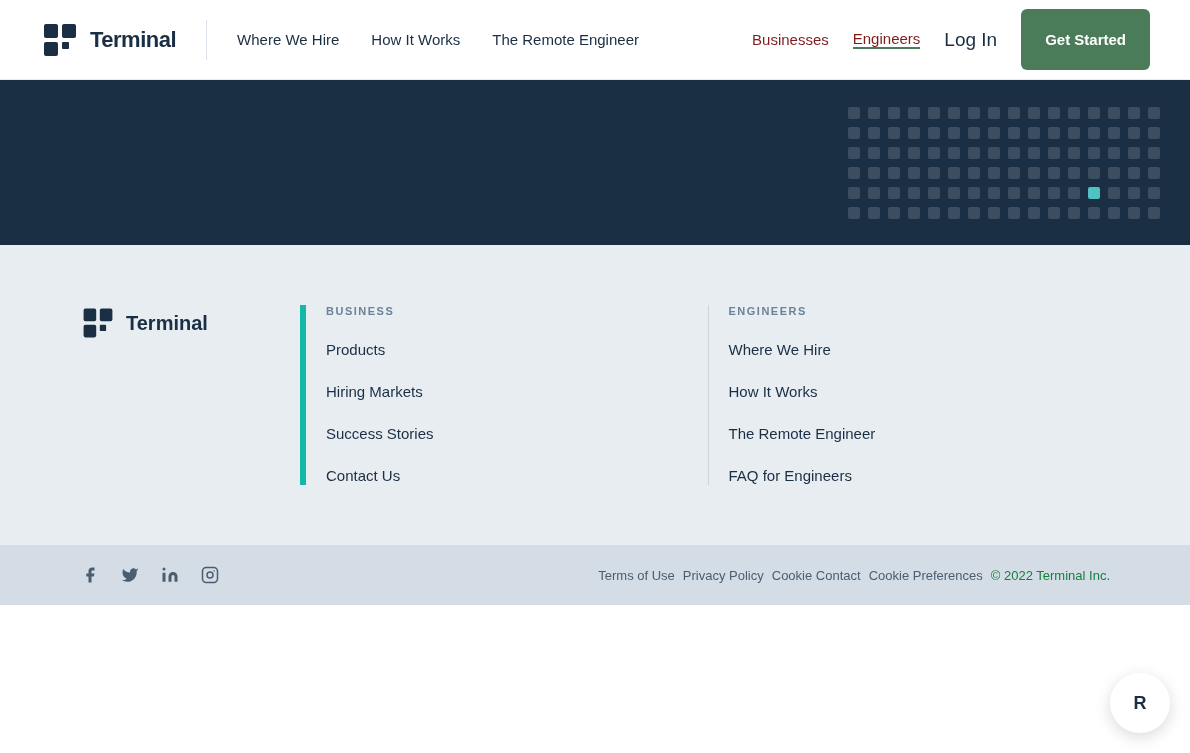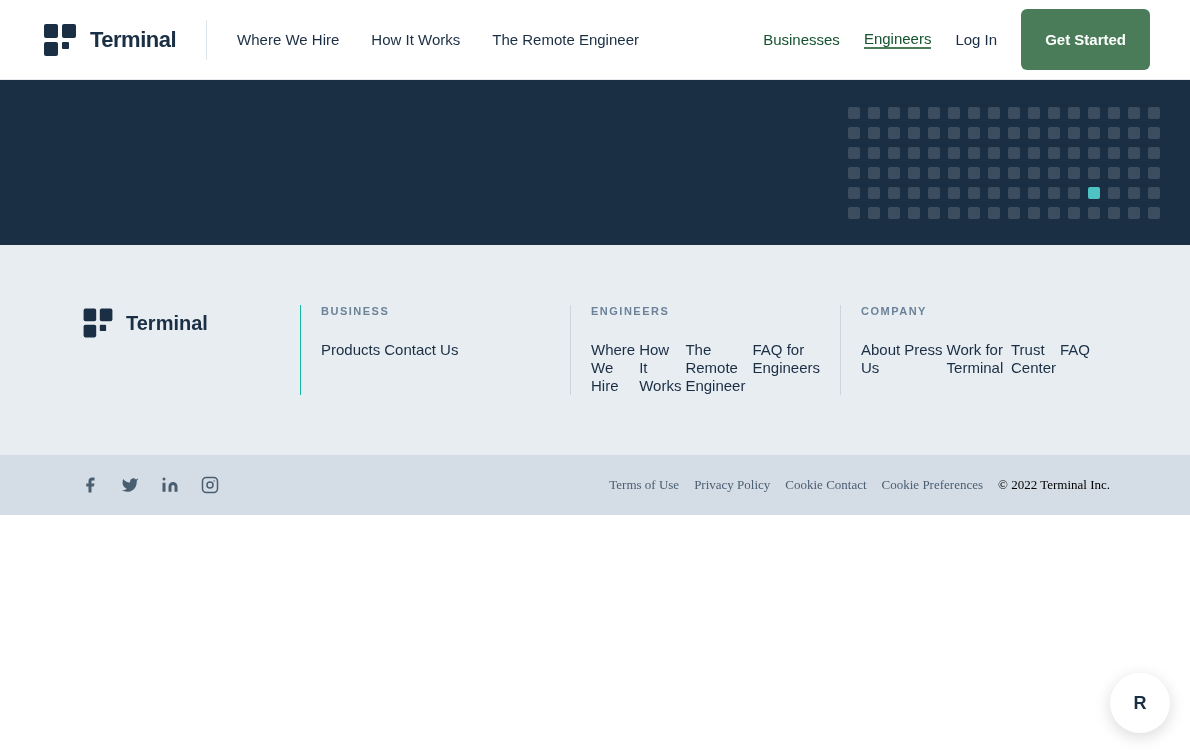--- a/index.html
+++ b/index.html
@@ -50,30 +50,30 @@
       font-weight: 500;
     }
     .navbar-right {
       margin-left: auto;
       display: flex;
       align-items: center;
       gap: 24px;
     }
     .nav-link-secondary {
       font-size: 15px;
-      color: #14532d;
+      color: #7f1d1d;
       font-weight: 500;
       text-decoration: none;
       text-align: center;
     }
     .nav-link-secondary.active {
       border-bottom: 2px solid #4a7c59;
     }
     .btn-log-in {
-      font-size: 15px;
+      font-size: 19px;
       color: #1a2e44;
       font-weight: 500;
       background: none;
       border: none;
       cursor: pointer;
     }
     .btn-get-started {
       background: #4a7c59;
       color: #fff;
       border: none;
@@ -131,39 +131,39 @@
       font-size: 11px;
       font-weight: 700;
       letter-spacing: 1.5px;
       text-transform: uppercase;
       color: #6b8299;
       margin-bottom: 24px;
     }
     .footer-links {
       list-style: none;
       display: flex;
-      flex-direction: row;
-      gap: 4px;
+      flex-direction: column;
+      gap: 24px;
     }
     .footer-links a {
       text-decoration: none;
       color: #1a2e44;
       font-size: 15px;
       font-weight: 400;
     }
     .footer-cols-wrapper {
       display: flex;
       flex: 1;
     }
     .footer-col {
       flex: 1;
       padding: 0 20px;
     }
     .footer-col:first-child {
-      border-left: 1px solid #14b8a6;
+      border-left: 6px solid #14b8a6;
     }
     .footer-col + .footer-col {
       border-left: 1px solid #ccd5de;
     }
 
     
     .footer-bottom {
       background: #d4dce5;
       padding: 20px 80px;
       display: flex;
@@ -181,31 +181,30 @@
       display: flex;
       align-items: center;
       justify-content: center;
       font-size: 16px;
       cursor: pointer;
     }
     .footer-bottom-links {
       margin-left: auto;
       display: flex;
       align-items: center;
-      gap: 15px;
-      font-family: Liberation Serif, serif;
+      gap: 8px;
     }
     .footer-bottom-links a {
       text-decoration: none;
       color: #4a5e72;
       font-size: 13px;
     }
     .footer-copyright {
       font-size: 13px;
-      color: #000000;
+      color: #15803d;
     }
 
     
     .revain-widget {
       position: fixed;
       bottom: 20px;
       right: 20px;
       background: #fff;
       border-radius: 50%;
       width: 60px;
@@ -386,40 +385,32 @@
         <span style="font-size:20px;font-weight:700;color:#1a2e44;">Terminal</span>
       </div>
     </div>
 
     <div class="footer-cols-wrapper" id="footer-cols">
 
     <div class="footer-col">
           <div class="footer-col-title">BUSINESS</div>
           <ul class="footer-links">
             <li><a href="#">Products</a></li>
+            <li><a href="#">Hiring Markets</a></li>
+            <li><a href="#">Success Stories</a></li>
             <li><a href="#">Contact Us</a></li>
           </ul>
         </div>
         <div class="footer-col">
           <div class="footer-col-title">ENGINEERS</div>
           <ul class="footer-links">
             <li><a href="#">Where We Hire</a></li>
             <li><a href="#">How It Works</a></li>
             <li><a href="#">The Remote Engineer</a></li>
             <li><a href="#">FAQ for Engineers</a></li>
-          </ul>
-        </div>
-        <div class="footer-col">
-          <div class="footer-col-title">COMPANY</div>
-          <ul class="footer-links">
-            <li><a href="#">About Us</a></li>
-            <li><a href="#">Press</a></li>
-            <li><a href="#">Work for Terminal</a></li>
-            <li><a href="#">Trust Center</a></li>
-            <li><a href="#">FAQ</a></li>
           </ul>
         </div>
       </div>
   </div>
 </footer>
 
 <div class="footer-bottom">
   <div class="social-icons">
     <span class="social-icon">
       <svg width="18" height="18" viewBox="0 0 24 24" fill="#4a5e72">

